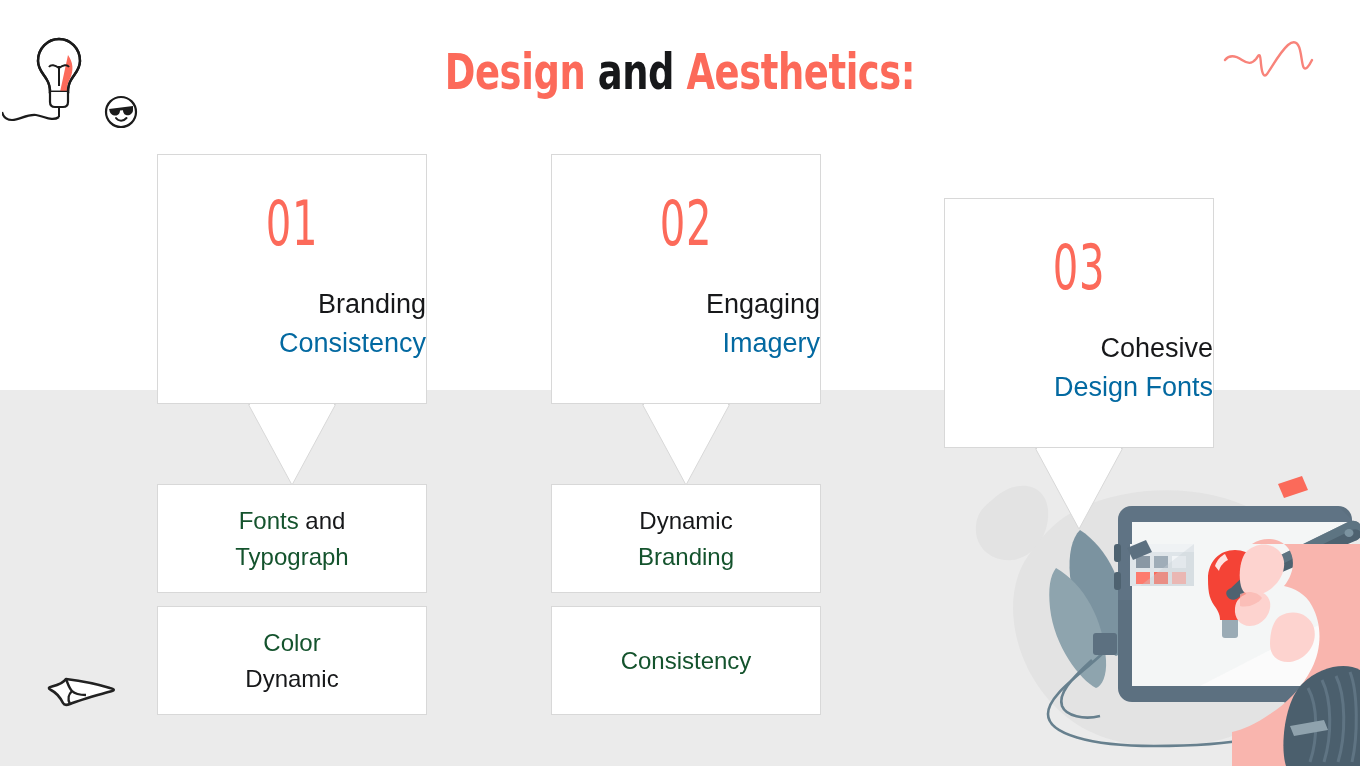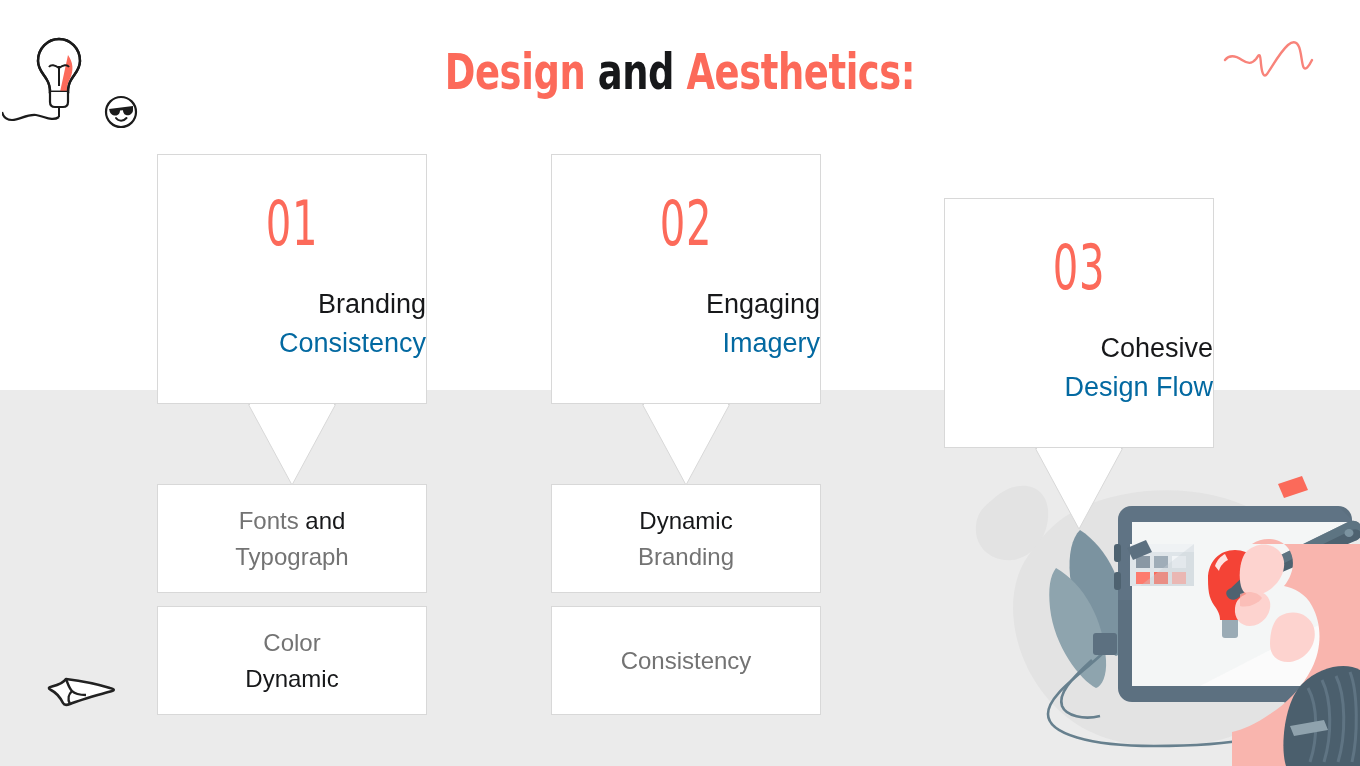--- a/index.html
+++ b/index.html
@@ -114,21 +114,21 @@
     box-sizing: border-box;
     text-align: center;
     font-size: 24px;
     line-height: 1.5;
     color: #17181a;
     display: flex;
     align-items: center;
     justify-content: center;
     padding: 0 8px;
   }
-  .subbox .red { color: #737373; }
+  .subbox .red { color: #14532d; }
   .subbox .dark { color: #17181a; }
   .subbox-a { top: 484px; height: 109px; }
   .subbox-b { top: 606px; height: 109px; }
   .sub-c1 { left: 157px; }
   .sub-c2 { left: 551px; }
 
   .sub-inner { width: 100%; }
 
   
   .illustration {
@@ -245,21 +245,21 @@
     <div class="sub-inner">
       <div><span class="red">Consistency</span></div>
     </div>
   </div>
 
   <div class="col col-3">
     <div class="bubble">
       <div class="num">03</div>
       <div class="card-text">
         <div><span class="dark">Cohesive</span></div>
-        <div><span class="red">Design Flow</span></div>
+        <div><span class="red">Design Fonts</span></div>
       </div>
       <div class="bubble-tail">
         <svg width="88" height="82" viewBox="0 0 88 82" fill="none">
           <path d="M0.5 0.5 L87.5 0.5 L44 81 Z" fill="#ffffff" stroke="#d8d8d8" stroke-width="1"></path>
           <path d="M2 0.5 L86 0.5" stroke="#ffffff" stroke-width="2.2"></path>
         </svg>
       </div>
     </div>
   </div>
 

